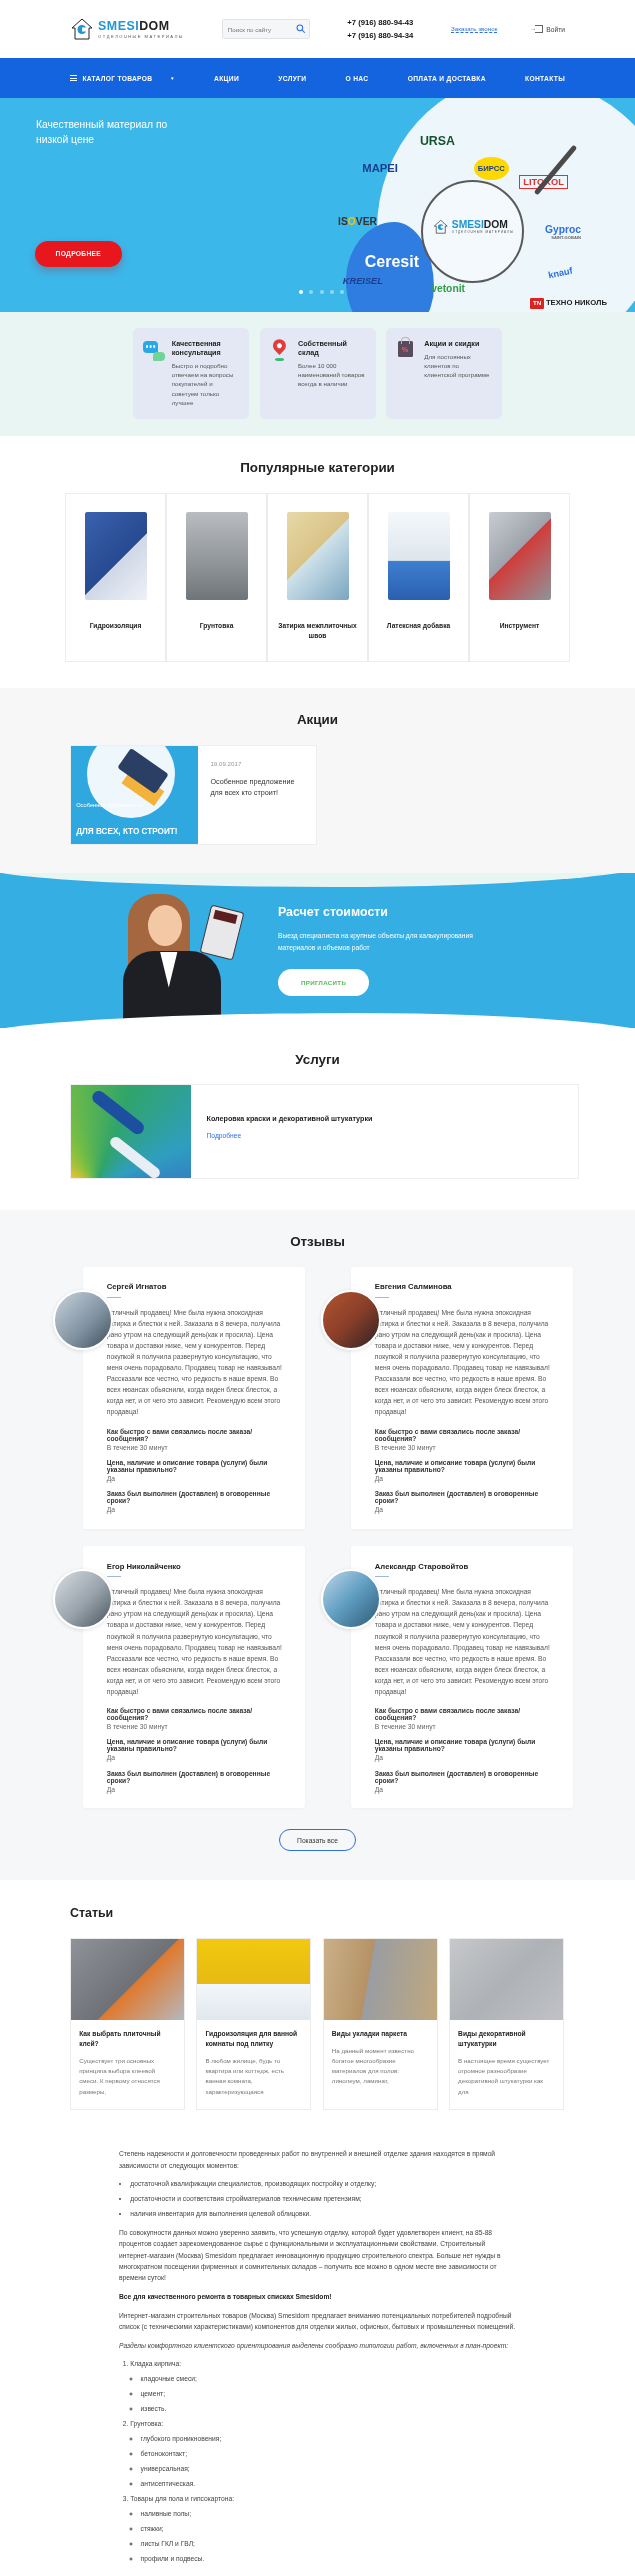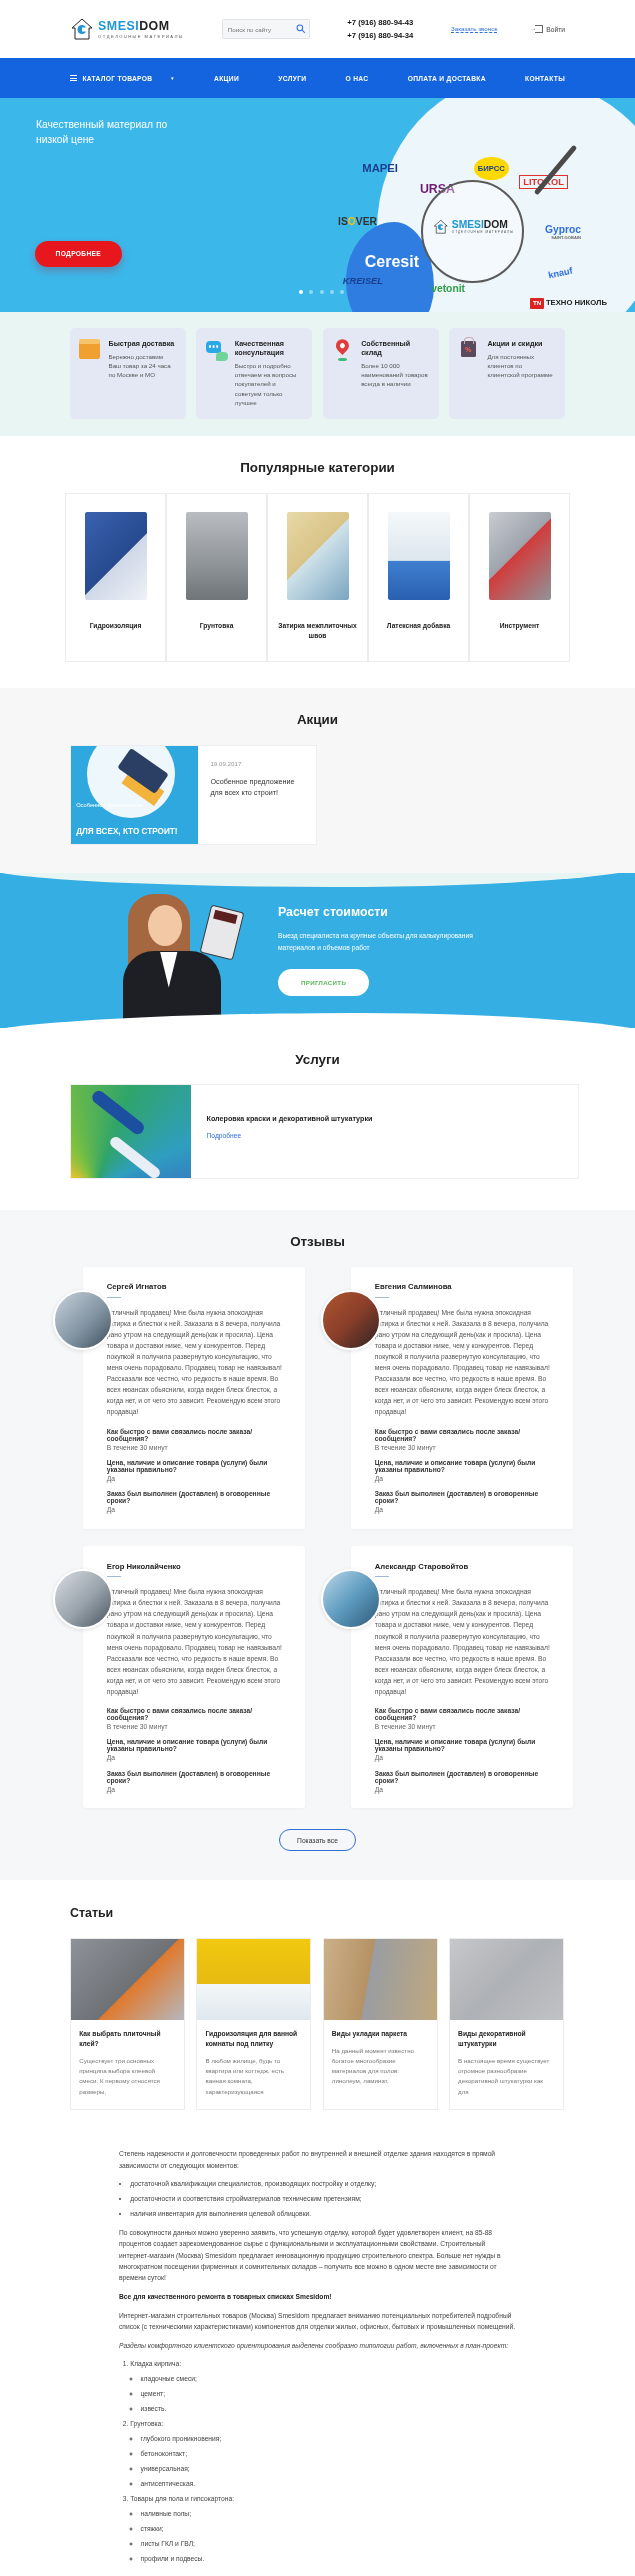--- a/index.html
+++ b/index.html
@@ -47,21 +47,21 @@
     padding:9.3px 20.6px; font-size:6.7px; font-weight:bold; letter-spacing:0.3px; cursor:pointer; box-shadow:0 4.1px 8.2px rgba(180,0,0,.25);
     font-family:"Liberation Sans",sans-serif; }
   .hero-dots { position:absolute; left:299px; top:192px; display:flex; gap:6.2px; }
   .hero-dots .dot { width:4.1px; height:4.1px; border-radius:50%; background:rgba(255,255,255,.45); cursor:pointer; }
   .hero-dots .dot.active { background:#fff; }
   .hero-blob { position:absolute; right:-31px; top:-20.6px; width:289px; height:278px; background:#edf6fb;
     border-radius:48% 52% 46% 54% / 55% 45% 55% 45%; }
   .hero-blob-dark { position:absolute; right:201px; top:124px; width:88px; height:118px; background:#2f7de0;
     border-radius:55% 45% 50% 50% / 50% 55% 45% 50%; }
   .brand { position:absolute; font-weight:bold; white-space:nowrap; }
-  .b-ursa { color:#701a75; font-size:12.4px; right:180px; top:36px;margin-top:48px; }
+  .b-ursa { color:#14532d; font-size:12.4px; right:180px; top:36px; }
   .b-birss { color:#1b3f8f; font-size:7.7px; right:126px; top:59px; background:#ffd800; border-radius:50%; padding:7.2px 4.1px; }
   .b-mapei { color:#1b3f8f; font-size:11.3px; right:237px; top:64px; }
   .b-litokol { color:#e03030; font-size:9.3px; border:1px solid #e03030; padding:1px 3.1px; right:67px; top:77px; }
   .b-isover { color:#333; font-size:10.3px; right:258px; top:118px; }
   .b-isover b { color:#f5c400; }
   .b-gyproc { color:#2f6fe0; font-size:10.3px; right:54px; top:126px; }
   .b-gyproc small { display:block; font-size:4.1px; color:#666; text-align:right; }
   .b-kreisel { color:#1b3f8f; font-size:9.3px; font-style:italic; right:252px; top:178px; }
   .b-ceresit { color:#fff; font-size:16px; right:216px; top:155px; }
   .b-vetonit { color:#2f9e44; font-size:10.3px; right:170px; top:185px; }
@@ -294,29 +294,20 @@
     <span class="dot active"></span>
     <span class="dot"></span>
     <span class="dot"></span>
     <span class="dot"></span>
     <span class="dot"></span>
   </div>
 </section>
 
 <section class="features">
   <div class="container">
-    <div class="feature-card">
-      <div class="f-icon">
-          <div class="icon-box"></div>
-        </div>
-      <div>
-          <div class="f-title">Быстрая доставка</div>
-        <div class="f-text">Бережно доставим Ваш товар за 24 часа по Москве и МО</div>
-        </div>
-    </div>
     <div class="feature-card">
       <div class="f-icon">
           <div class="icon-chat1">
             <i></i>
           </div>
           <div class="icon-chat2"></div>
         </div>
       <div>
           <div class="f-title">Качественная консультация</div>
         <div class="f-text">Быстро и подробно отвечаем на вопросы покупателей и советуем только лучшее</div>

